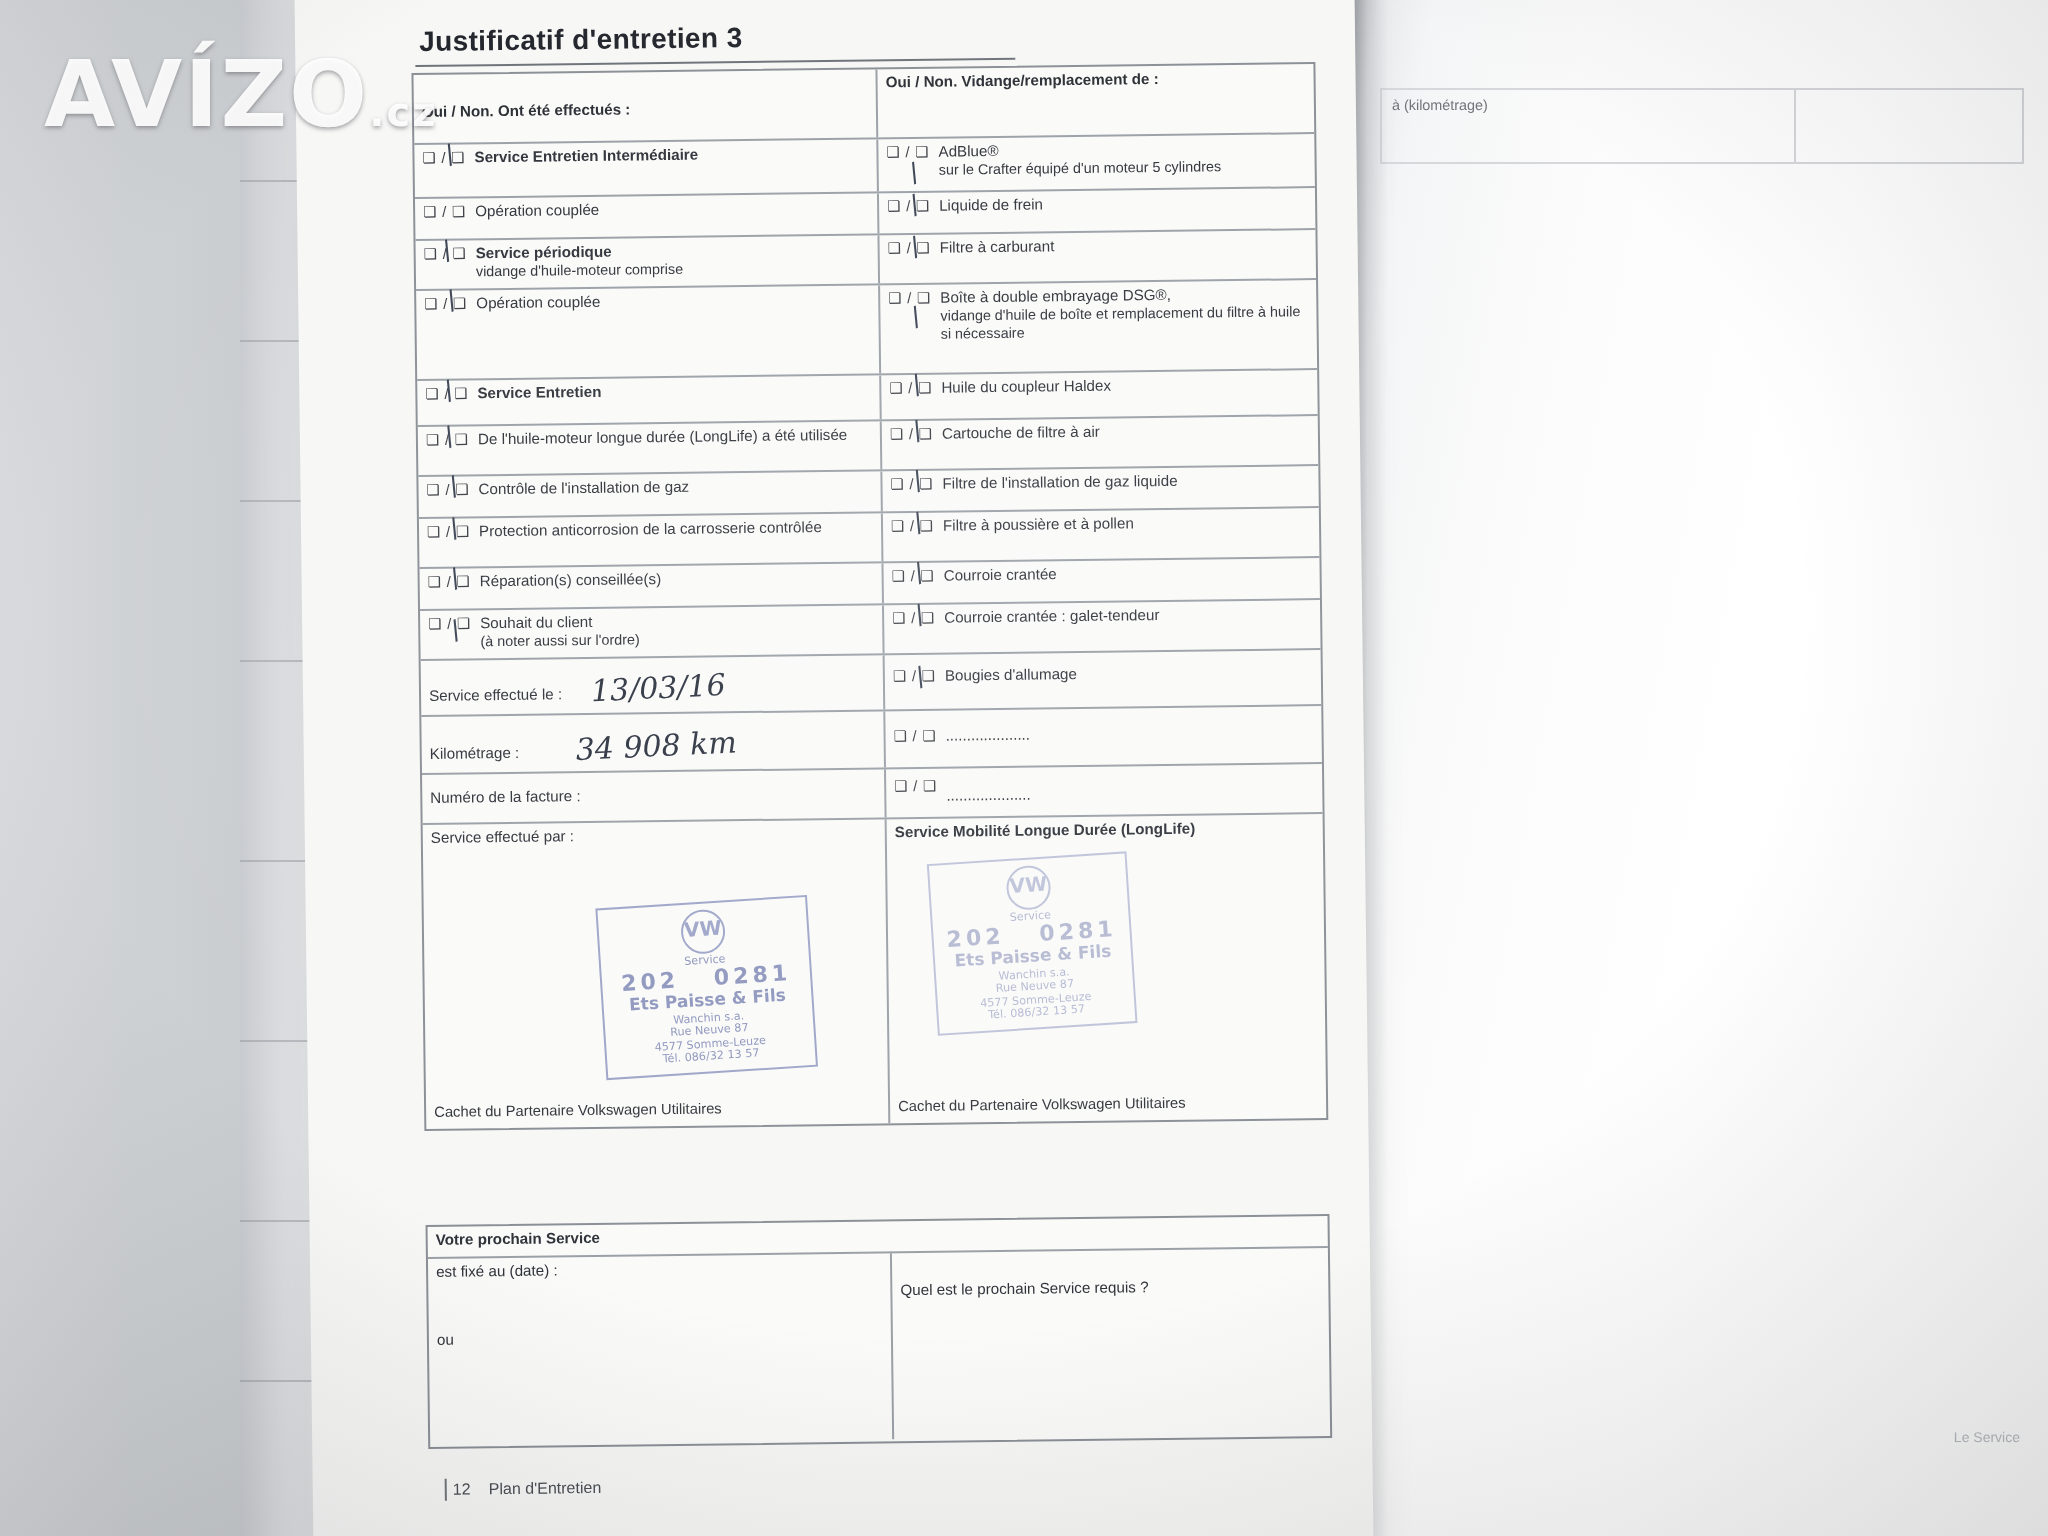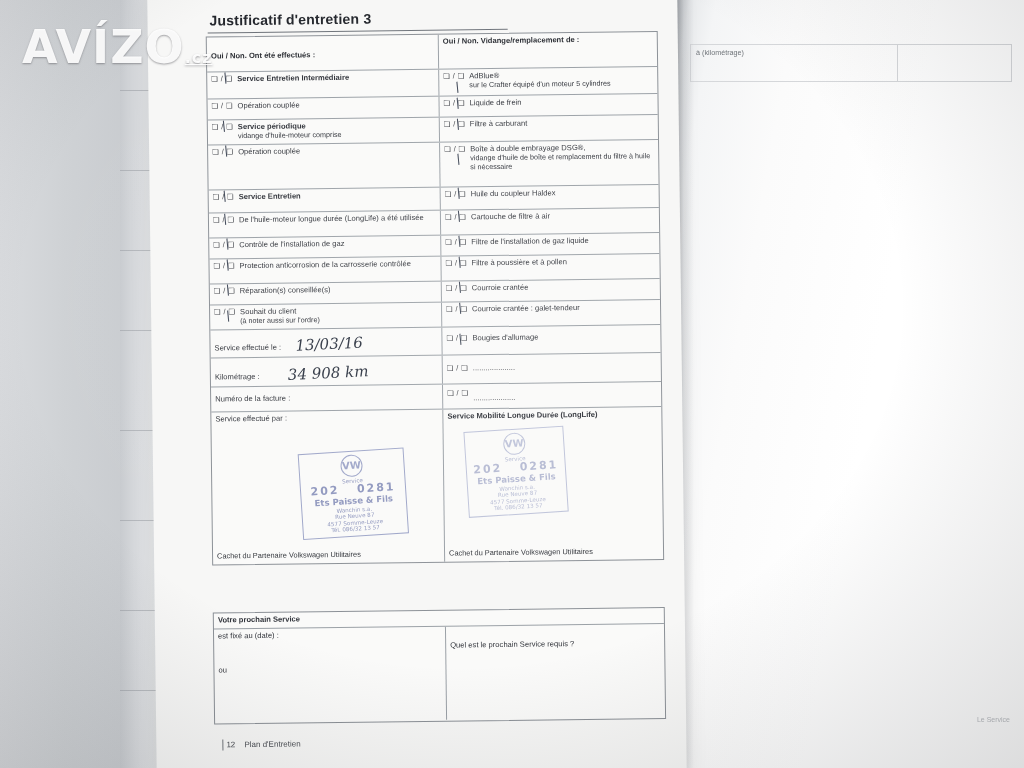--- a/index.html
+++ b/index.html
@@ -83,23 +83,22 @@
     font-family: "DejaVu Sans", sans-serif;
     font-weight: bold;
     font-size: 46px;
     letter-spacing: 1px;
     color: rgba(255,255,255,0.92);
     text-shadow: 0 1px 2px rgba(90,90,95,0.55);
     z-index: 40;
     pointer-events: none;
   }
   #watermark .tld {
-    font-size: 16px;
+    font-size: 20px;
     vertical-align: baseline;
-    text-decoration: underline;
   }
 
   
   .doc {
     position: absolute;
     left: 0; top: 0;
     width: 530px; height: 790px;
     color: #30333a;
   }
   .doc-title {

